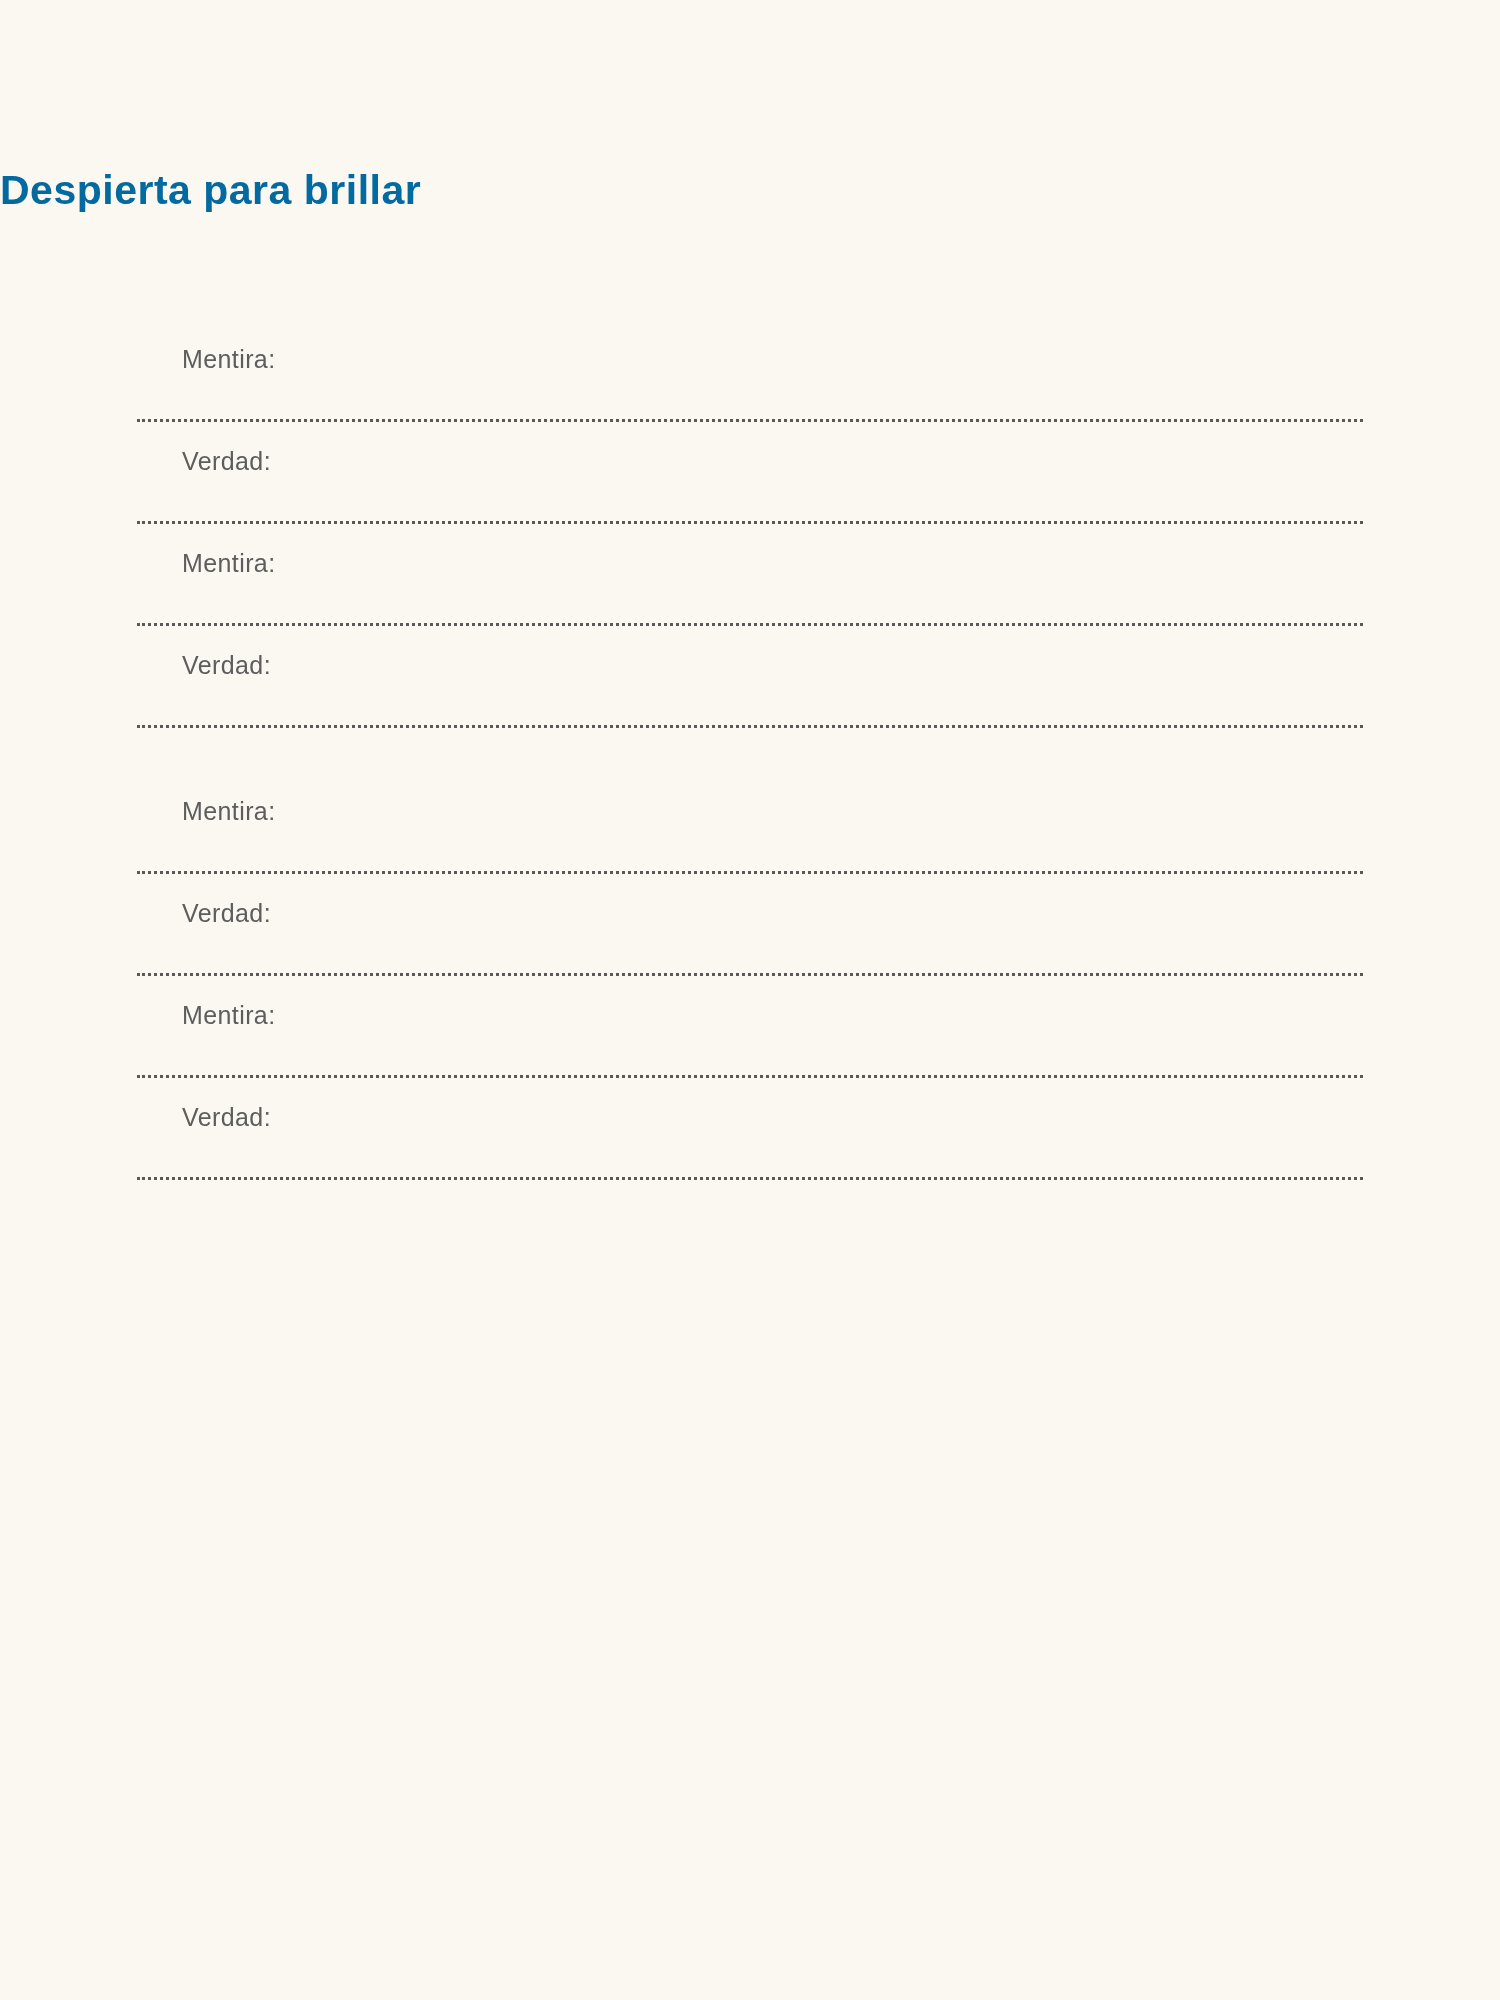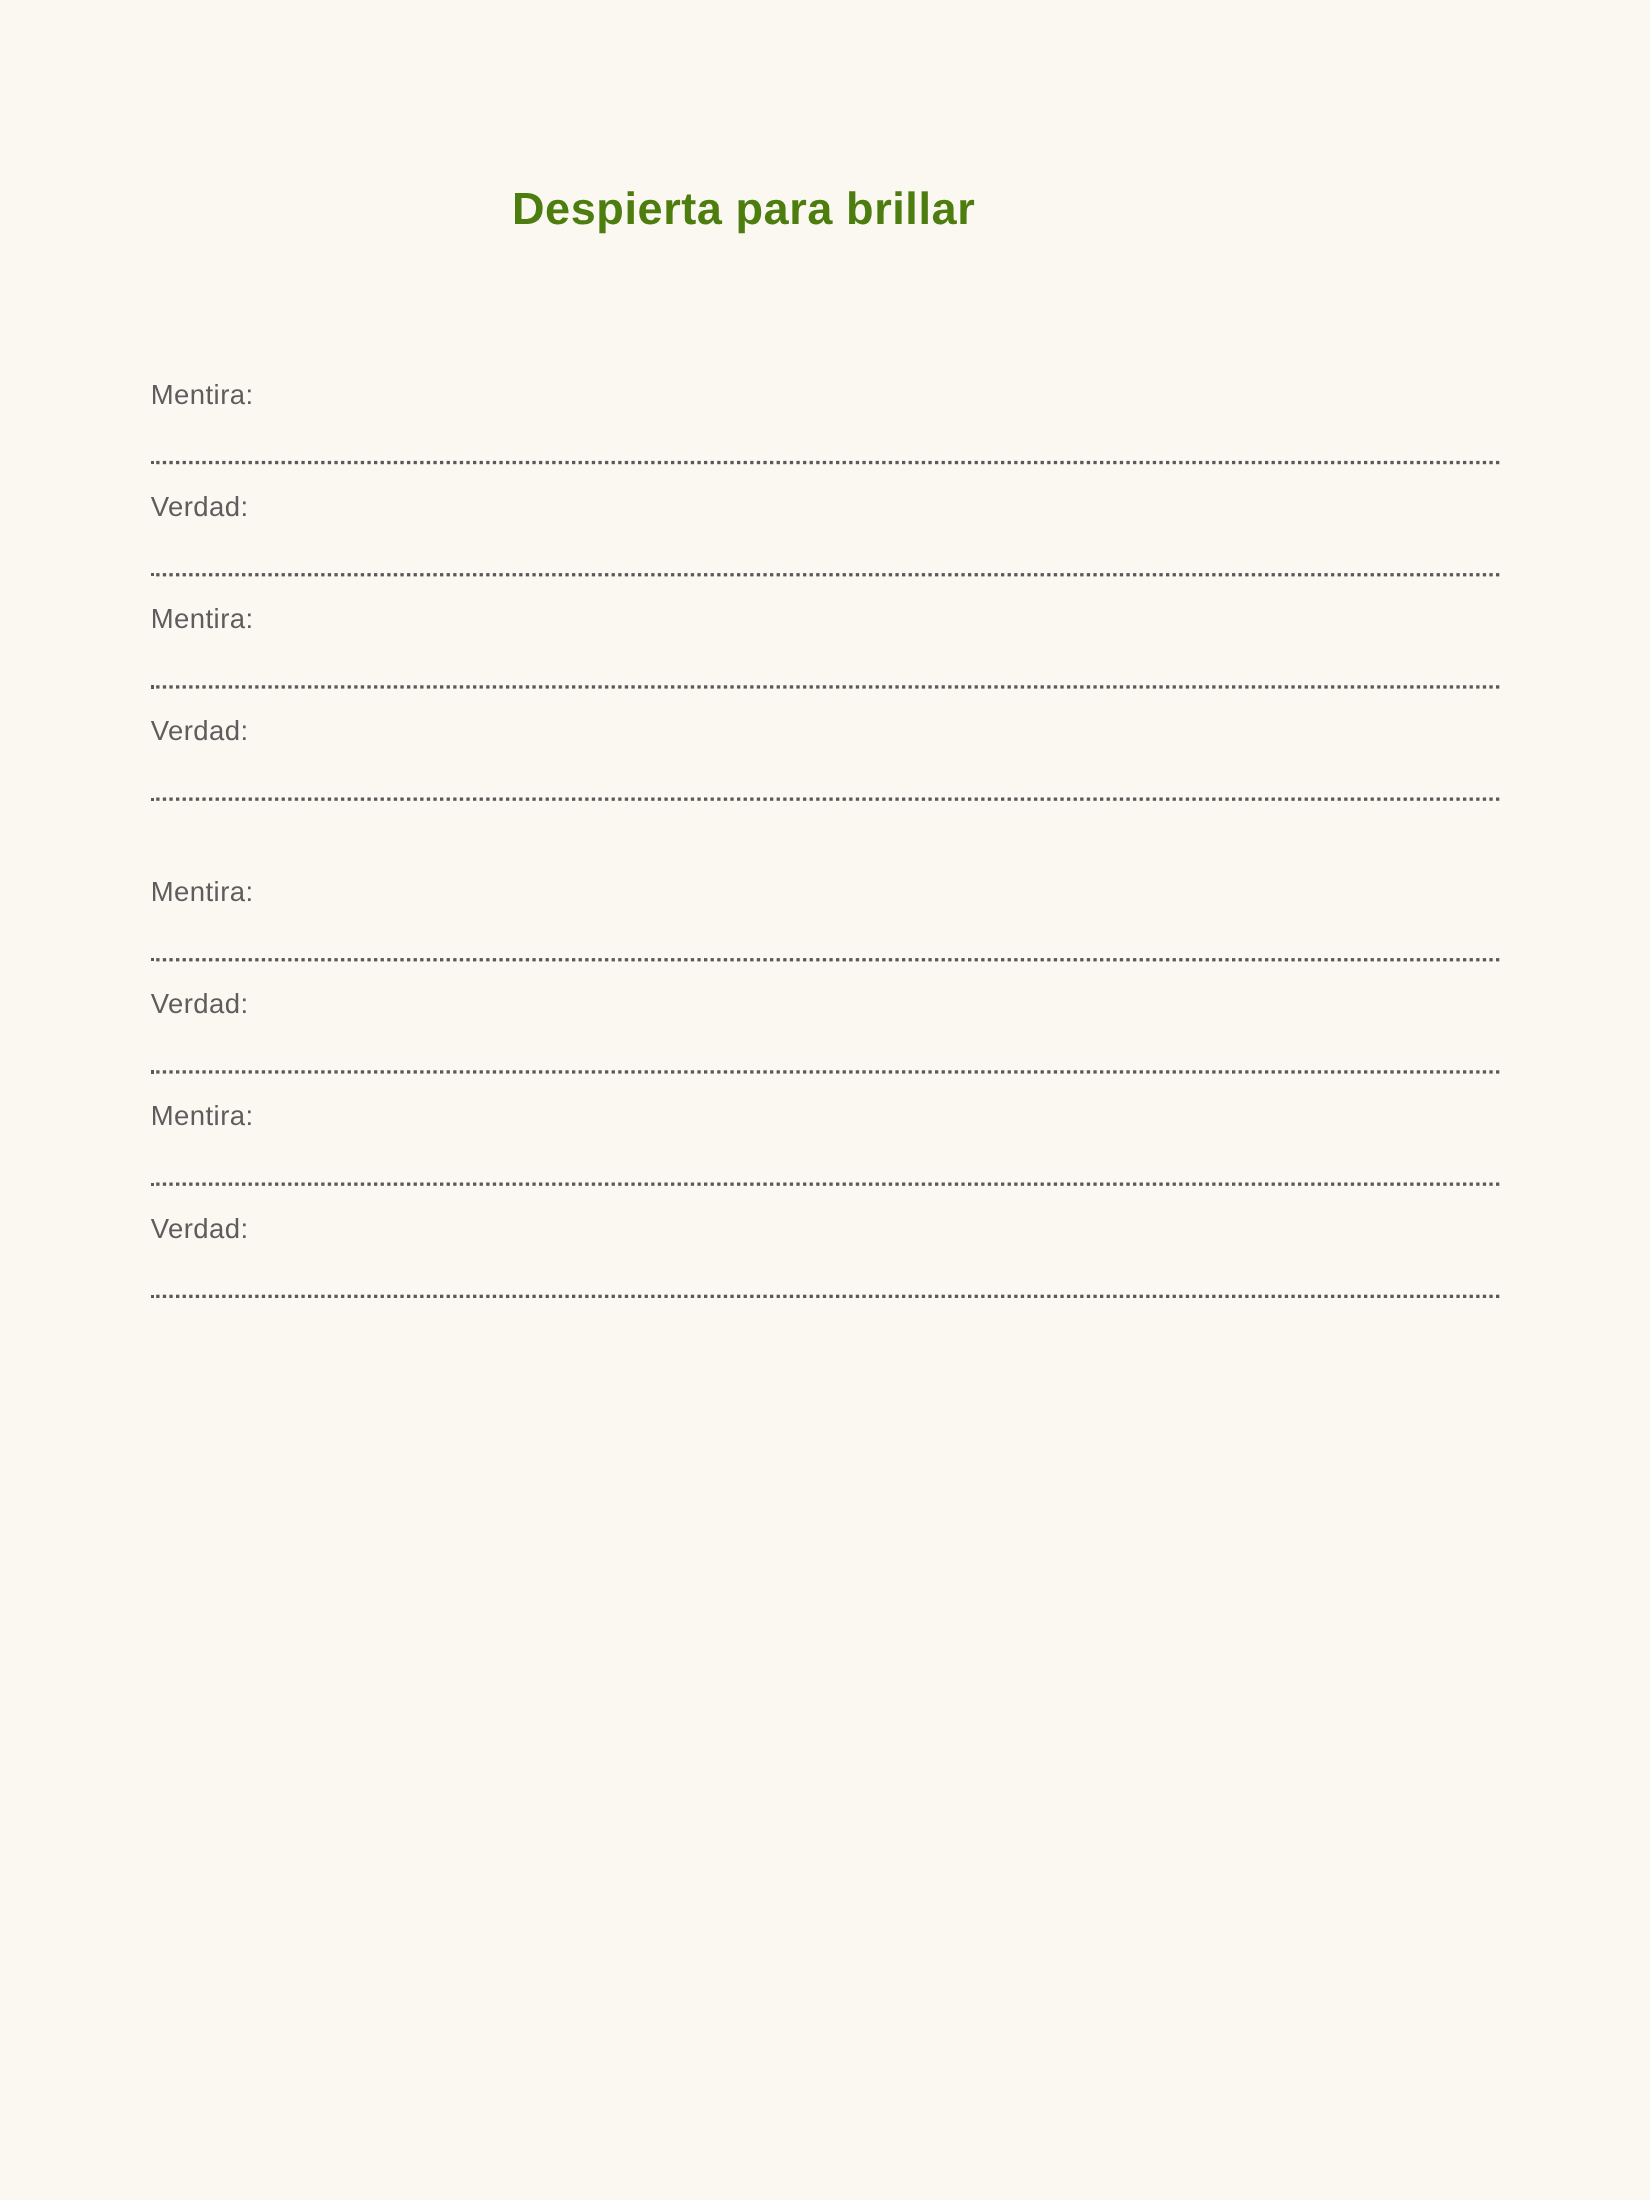--- a/index.html
+++ b/index.html
@@ -20,45 +20,46 @@
     height: 2000px;
     background: #fbf8f1;
     box-sizing: border-box;
   }
 
   .title {
     position: absolute;
     top: 140px;
     left: 0;
     width: 1352px;
-    text-align: center;
+    text-align: left;
     font-size: 41px;
     font-weight: bold;
     letter-spacing: 0.5px;
-    color: #4d7c0f;
+    color: #0369a1;
   }
 
   .content {
     position: absolute;
     top: 320px;
     left: 137px;
     width: 1226px;
   }
 
   .field {
     margin-bottom: 0;
   }
 
   .field-label {
     font-size: 25px;
     color: #5d5d5d;
     letter-spacing: 0.4px;
     padding-top: 22px;
     padding-bottom: 0;
     line-height: 1.4;
+    margin-left: 45px;
   }
 
   .field-rule {
     margin-top: 42px;
     border-bottom: 3px dotted #595959;
     width: 100%;
     height: 0;
   }
   .gap-medium { height: 44px; }
 

